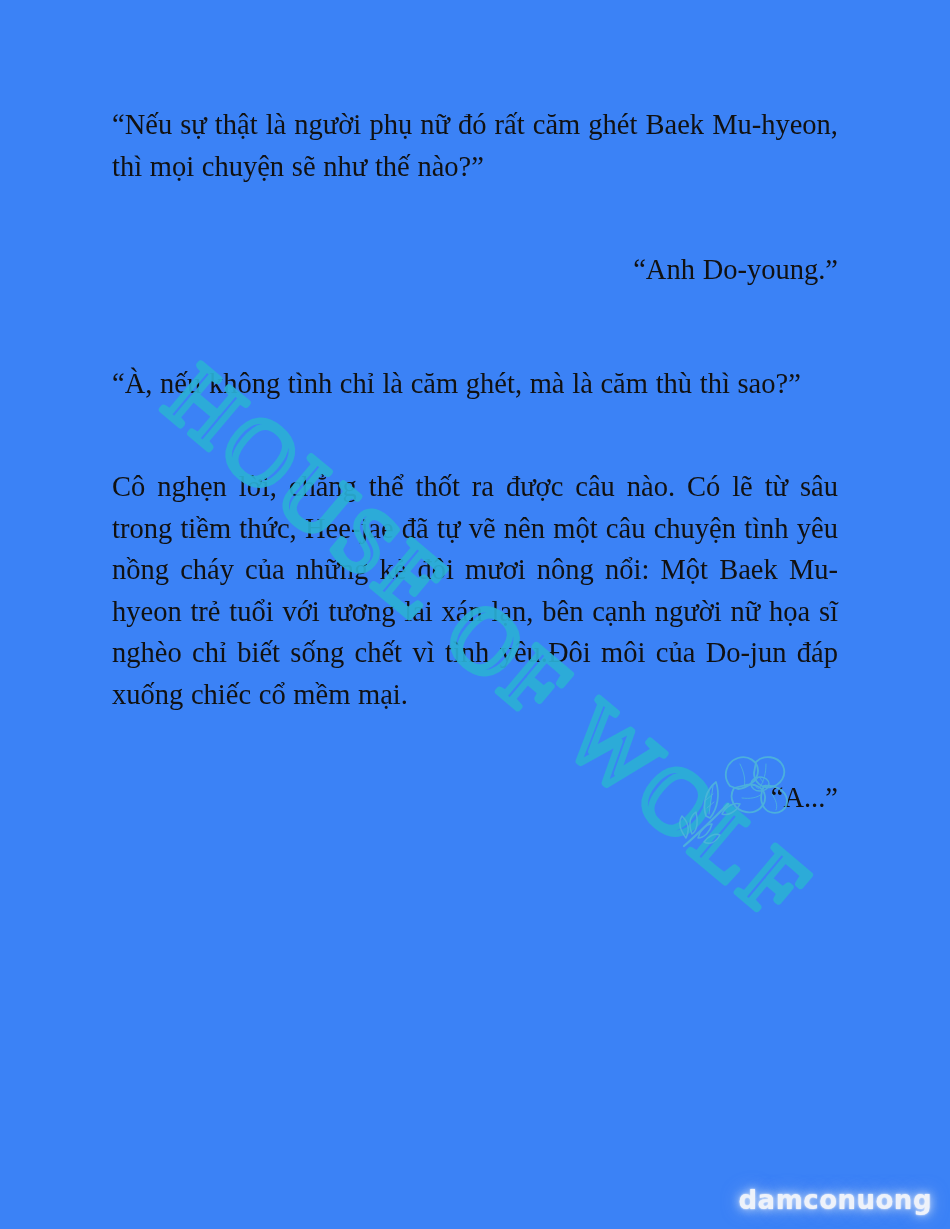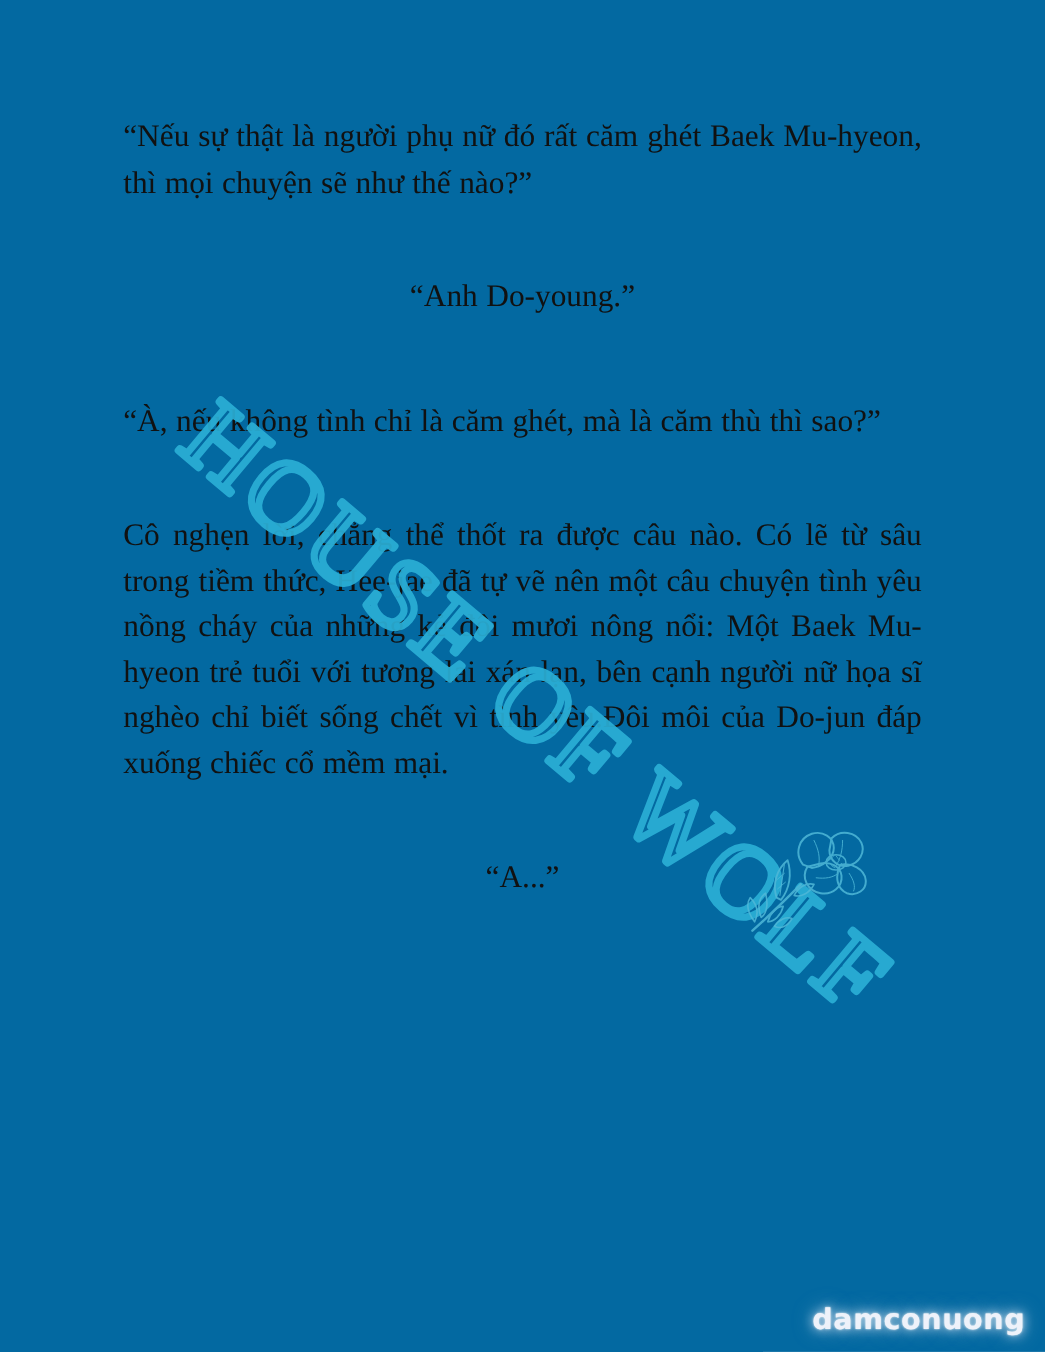--- a/index.html
+++ b/index.html
@@ -6,21 +6,21 @@
   html, body {
     margin: 0;
     padding: 0;
     background: #ffffff;
   }
 
   #page {
     position: relative;
     width: 950px;
     height: 1229px;
-    background: #0369a1;
+    background: #3b82f6;
     overflow: hidden;
     font-family: "Liberation Serif", "DejaVu Serif", serif;
   }
 
   
 
   .wm-diagonal {
     position: absolute;
     left: 150px;
     top: 318px;
@@ -95,21 +95,21 @@
     font-size: 28.5px;
     line-height: 41.5px;
     text-align: justify;
     text-justify: inter-word;
     -webkit-hyphens: none;
     hyphens: none;
     word-spacing: 0.02em;
   }
 
   p.para.last-left {
-    text-align: center;
+    text-align: right;
   }
   .gap-md { height: 62px; }
   .gap-lg { height: 72px; }
 </style>
 </head>
 <body>
 
 <div id="page">
 
   <div class="content">

